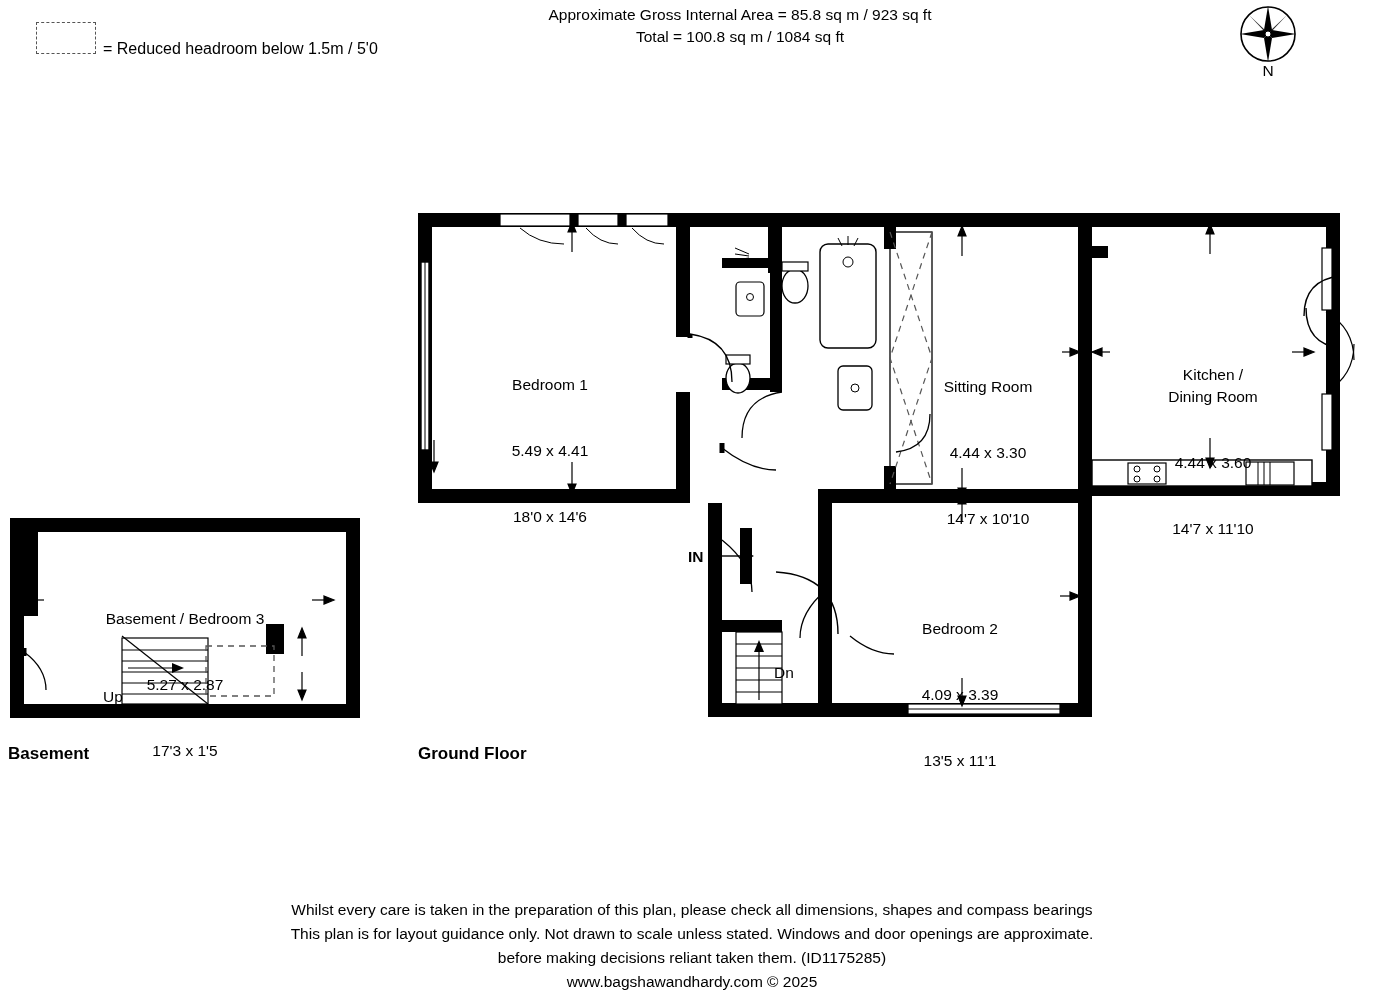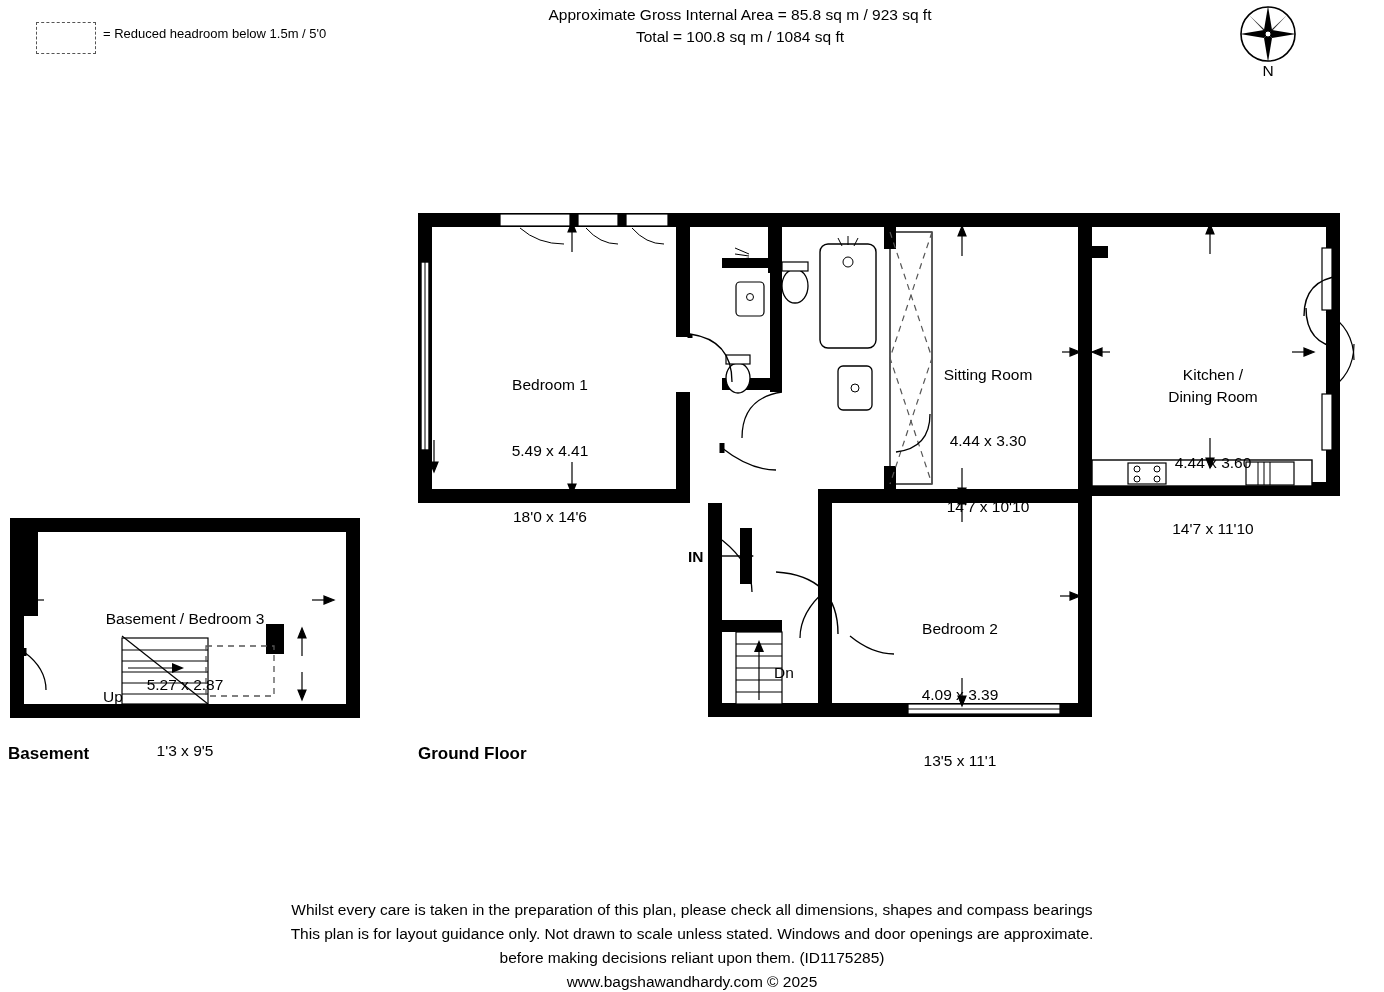--- a/index.html
+++ b/index.html
@@ -26,22 +26,22 @@
     line-height: 1.45;
     margin-left: 48px;
   }
   #legend-box {
     left: 36px; top: 22px;
     width: 60px; height: 32px;
     border: 1.5px dashed #555;
     box-sizing: border-box;
   }
   #legend-label {
-    left: 103px; top: 26px;
-    font-size: 13px;
+    left: 103px; top: 40px;
+    font-size: 16px;
   }
 
   
   #compass-wrap { left: 1238px; top: 4px; width: 60px; height: 80px; }
   #compass-n {
     left: 1238px; top: 62px; width: 60px;
     text-align: center; font-size: 15.5px;
   }
 
   
@@ -313,21 +313,21 @@
     </g>
   </g>
 </svg>
 
 <div class="abs room-label" style="left:444px; top:330px; width:212px;">
   <div>Bedroom 1</div>
   <div>5.49 x 4.41</div>
   <div>18'0 x 14'6</div>
 </div>
 
-<div class="abs room-label" style="left:888px; top:320px; width:200px;">
+<div class="abs room-label" style="left:888px; top:332px; width:200px;">
   <div>Sitting Room</div>
   <div>4.44 x 3.30</div>
   <div>14'7 x 10'10</div>
 </div>
 
 <div class="abs room-label" style="left:1108px; top:320px; width:210px;">
   <div>Kitchen /
 Dining Room</div>
   <div>4.44 x 3.60</div>
   <div>14'7 x 11'10</div>
@@ -335,28 +335,28 @@
 
 <div class="abs room-label" style="left:860px; top:574px; width:200px;">
   <div>Bedroom 2</div>
   <div>4.09 x 3.39</div>
   <div>13'5 x 11'1</div>
 </div>
 
 <div class="abs room-label" style="left:85px; top:564px; width:200px;">
   <div>Basement / Bedroom 3</div>
   <div>5.27 x 2.87</div>
-  <div>1'3 x 9'5</div>
+  <div>17'3 x 1'5</div>
 </div>
 
 <div class="abs txt" style="left:688px; top:546px; font-weight:bold;">IN</div>
 <div class="abs txt" style="left:103px; top:686px;">Up</div>
 <div class="abs txt" style="left:774px; top:662px;">Dn</div>
 
 <div class="abs floor-label" id="label-basement">Basement</div>
 <div class="abs floor-label" id="label-ground">Ground Floor</div>
 
 <div class="abs" id="footer">
   <div>Whilst every care is taken in the preparation of this plan, please check all dimensions, shapes and compass bearings</div>
   <div>This plan is for layout guidance only. Not drawn to scale unless stated. Windows and door openings are approximate.</div>
-  <div>before making decisions reliant upon them. (ID1175285)</div>
+  <div>before making decisions reliant taken them. (ID1175285)</div>
   <div>www.bagshawandhardy.com © 2025</div>
 </div>
 
 </body></html>

